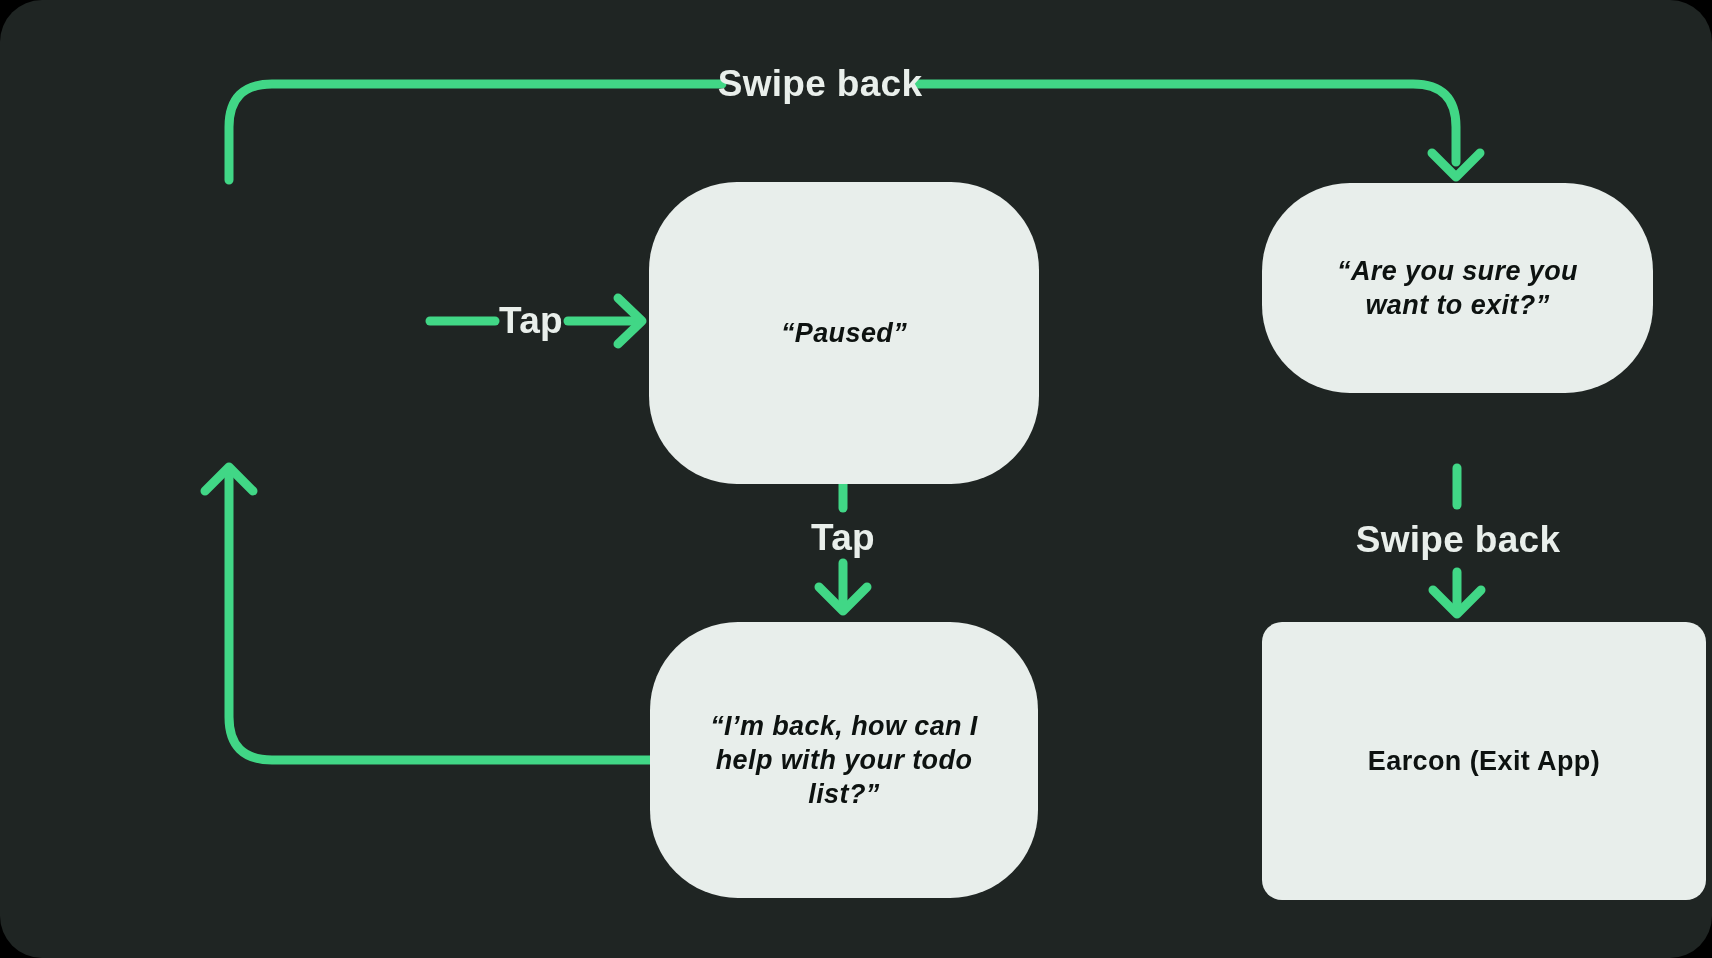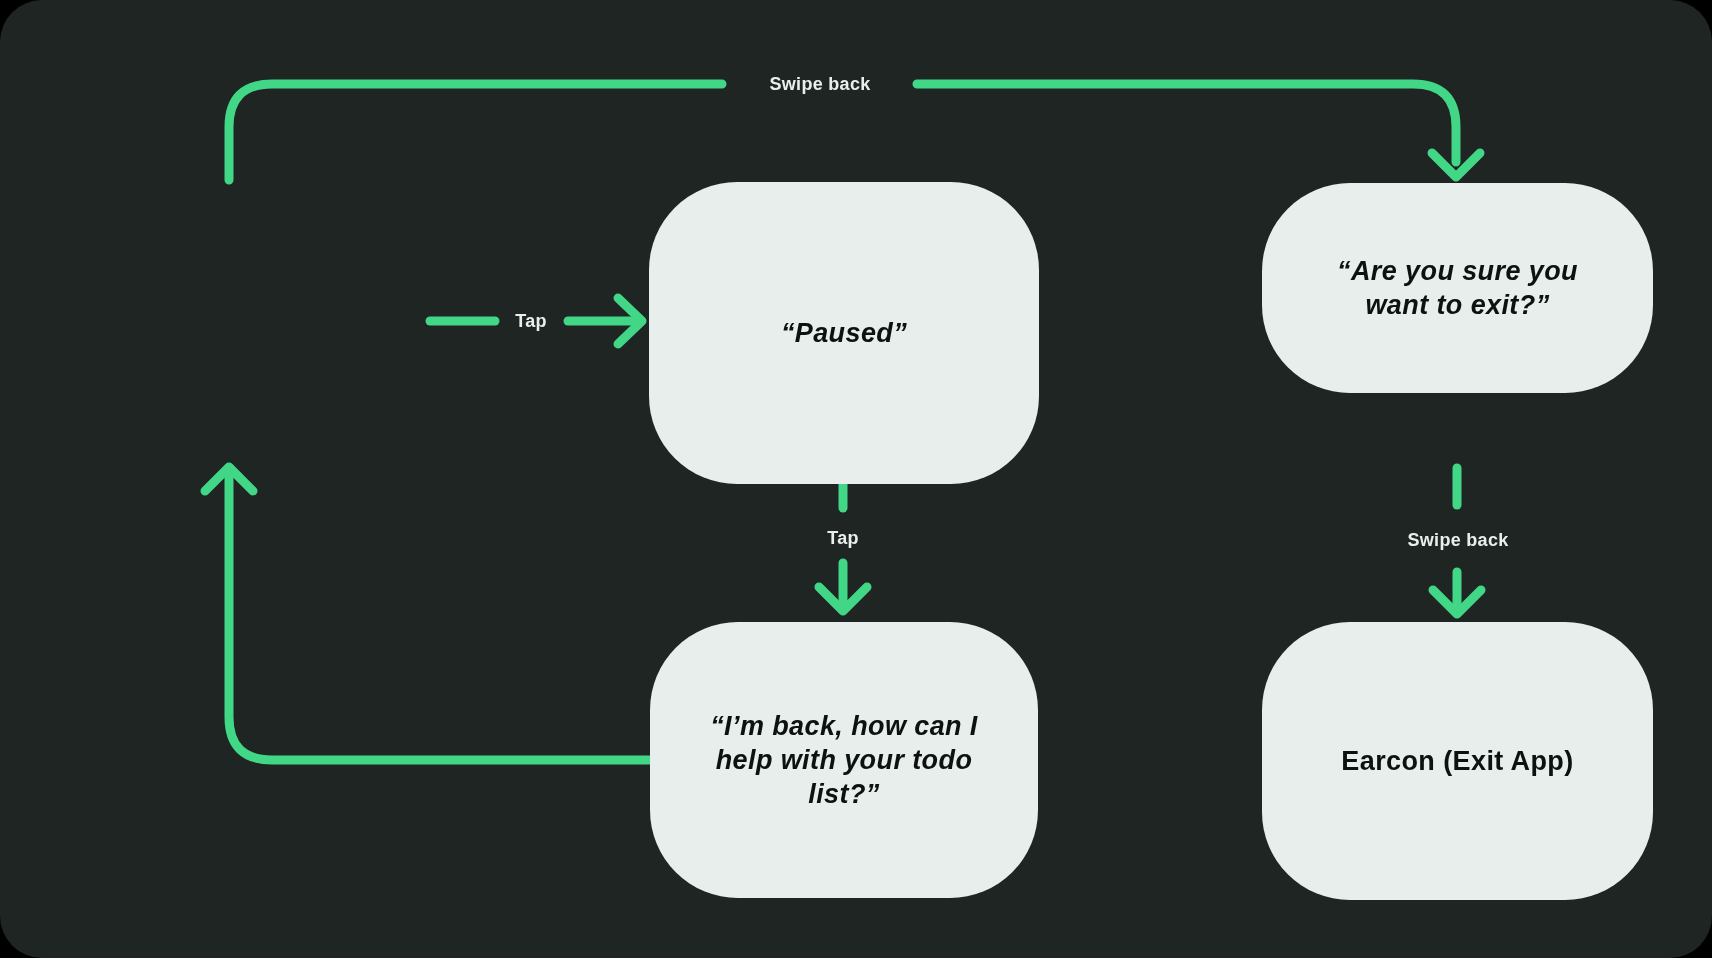--- a/index.html
+++ b/index.html
@@ -29,24 +29,24 @@
     display:flex;align-items:center;justify-content:center;
     text-align:center;color:var(--node-text);
     font-weight:700;font-style:italic;font-size:27px;line-height:34px;
     letter-spacing:.4px;white-space:pre-line;padding:0 26px;box-sizing:border-box;
   }
   .node.plain{font-style:normal;}
   .node-listening{left:34px;top:183px;width:390px;height:278px;}
   .node-paused{left:649px;top:182px;width:390px;height:302px;}
   .node-confirm-exit{left:1262px;top:183px;width:391px;height:210px;}
   .node-back-help{left:650px;top:622px;width:388px;height:276px;}
-  .node-earcon{left:1262px;top:622px;width:391px;height:278px;}
+  .node-earcon{left:1262px;top:622px;width:444px;height:278px;border-radius:20px;}
   .edge-label{
     position:absolute;transform:translate(-50%,-50%);
-    color:var(--label-text);font-weight:700;font-size:18px;
+    color:var(--label-text);font-weight:700;font-size:37px;
     letter-spacing:.3px;white-space:nowrap;
   }
   .lbl-swipe-top{left:820px;top:84px;}
   .lbl-tap-h{left:531px;top:321px;}
   .lbl-tap-v{left:843px;top:538px;}
   .lbl-swipe-right{left:1458px;top:540px;}
 </style>
 </head>
 <body>
 

